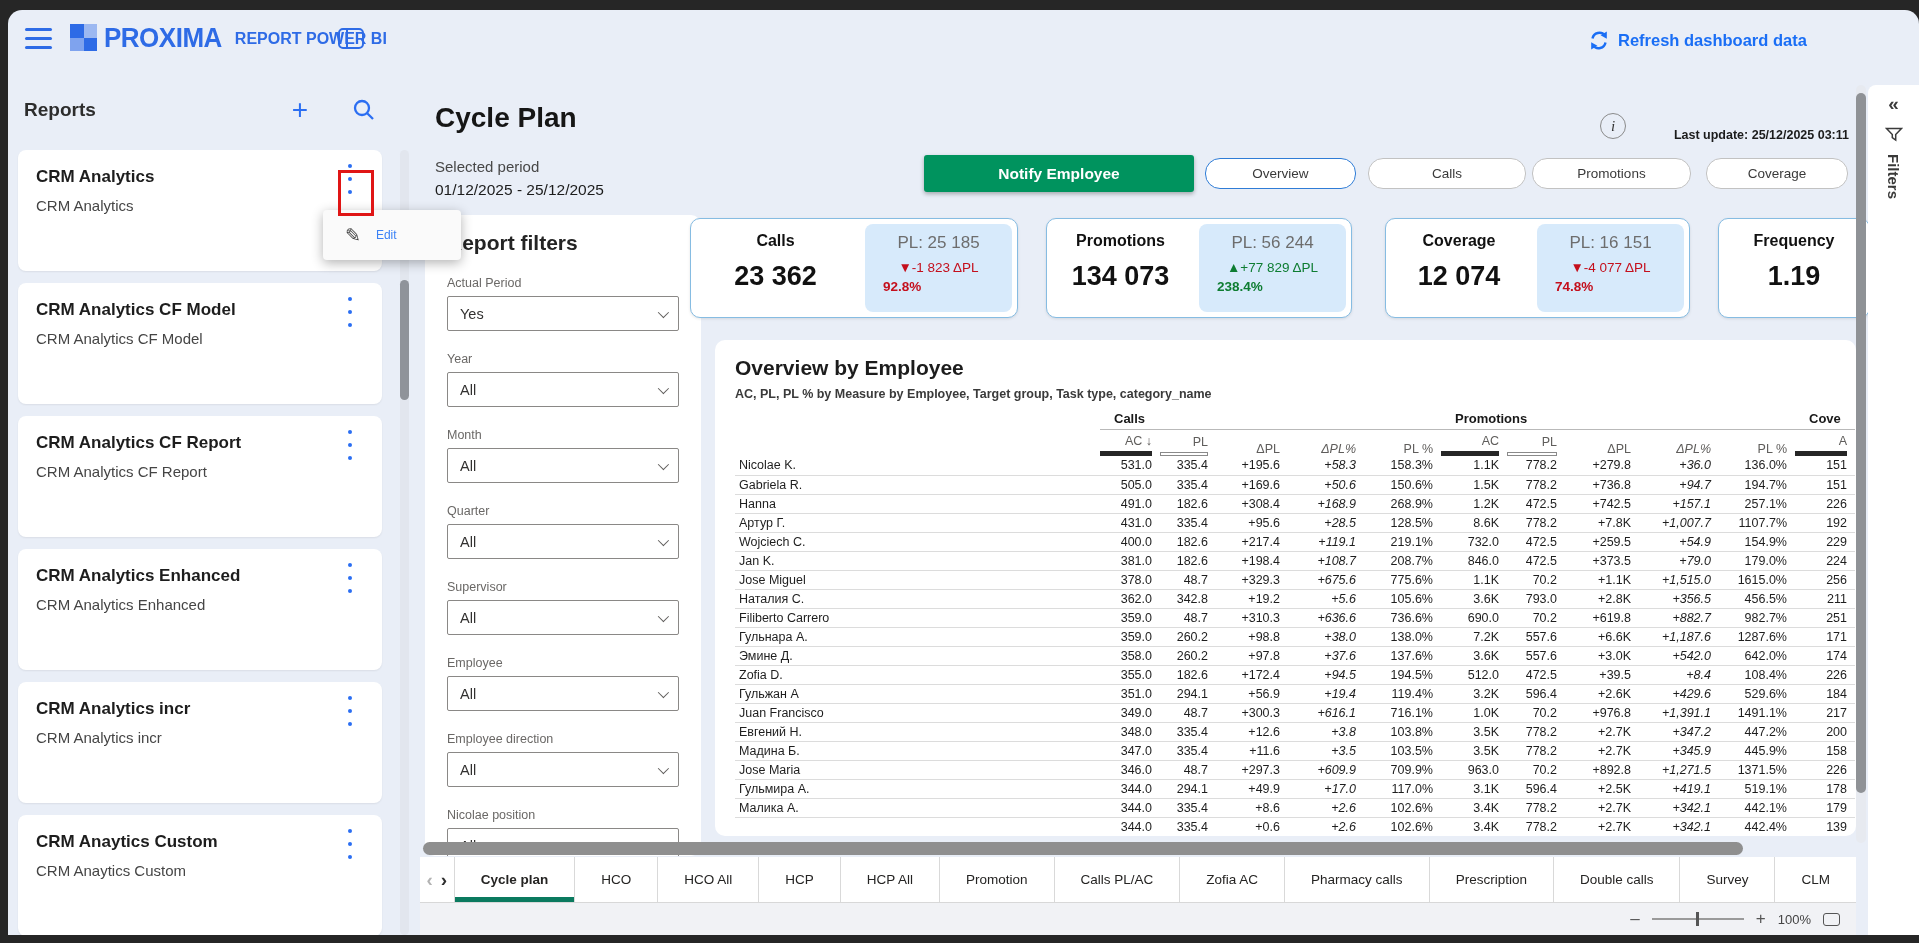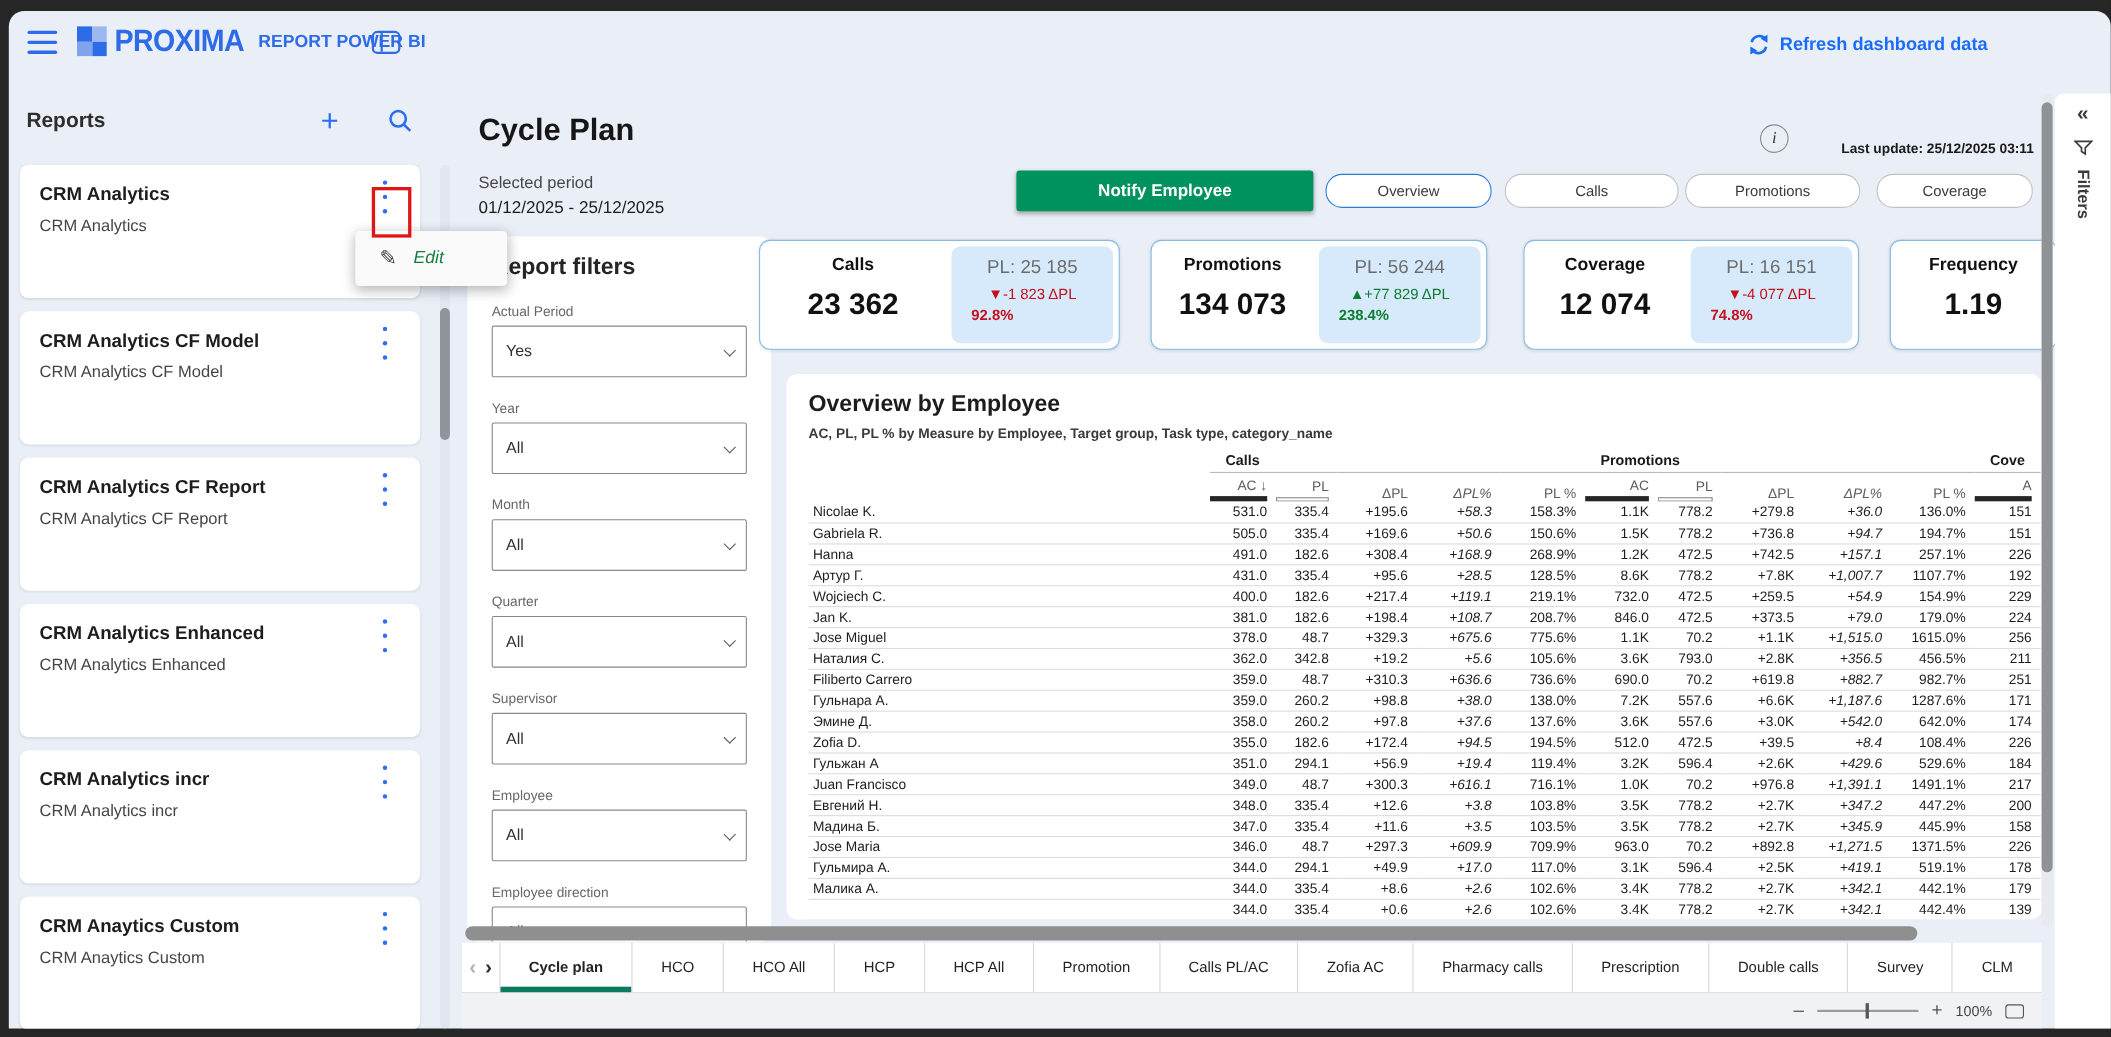--- a/index.html
+++ b/index.html
@@ -39,21 +39,21 @@
   .kebab i{width:4px;height:4px;border-radius:50%;background:#2b6ef2;}
   .sb-scroll{position:absolute;left:392px;top:140px;width:9px;height:785px;background:#e2e6ee;border-radius:5px;}
   .sb-thumb{position:absolute;left:0;top:130px;width:9px;height:120px;background:#8f939a;border-radius:5px;}
 
   
   .red-box{position:absolute;left:330px;top:160px;width:36px;height:46px;border:3px solid #e01515;z-index:60;}
   .ctx-menu{position:absolute;left:315px;top:200px;width:138px;height:50px;background:#fafafa;border-radius:4px;
             box-shadow:0 3px 12px rgba(0,0,0,.3);z-index:55;display:flex;align-items:center;
             padding-left:22px;gap:15px;cursor:pointer;}
   .pencil{font-size:19px;color:#444;transform:rotate(0deg);}
-  .ctx-label{font-size:16px;color:#15803d;font-style:italic;}
+  .ctx-label{font-size:12px;color:#3b82f6;}
 
   
   .page-title{position:absolute;left:427px;top:92px;font-size:28px;font-weight:700;color:#161616;}
   .period-label{position:absolute;left:427px;top:148px;font-size:15px;color:#474747;}
   .period-value{position:absolute;left:427px;top:171px;font-size:15.5px;color:#1c1c1c;}
   .info-btn{position:absolute;left:1592px;top:103px;width:26px;height:26px;border:1.3px solid #8a8a8a;
             border-radius:50%;display:flex;align-items:center;justify-content:center;cursor:pointer;
             font-family:"Liberation Serif",serif;font-style:italic;font-size:15px;color:#333;background:#fff0;}
   .last-update{position:absolute;right:70px;top:118px;font-size:12.5px;font-weight:700;color:#1b1b1b;}
 
@@ -67,21 +67,21 @@
   .view-btn.v0{left:1197px;width:151px;border:1.6px solid #2f7cd6;}
   .view-btn.v1{left:1360px;width:158px;}
   .view-btn.v2{left:1524px;width:159px;}
   .view-btn.v3{left:1698px;width:142px;}
 
   
   .filters-panel{position:absolute;left:417px;top:205px;width:276px;height:641px;background:#fff;
                  border-radius:10px;padding:16px 22px 0 22px;overflow:hidden;}
   .filters-title{font-size:21px;font-weight:600;color:#242424;}
   .f-label{font-size:12.5px;color:#6a6866;margin-top:21px;}
-  .f-dd{margin-top:6px;height:47px;border:1px solid #8a8886;border-radius:2px;display:flex;align-items:center;
+  .f-dd{margin-top:6px;height:35px;border:1px solid #8a8886;border-radius:2px;display:flex;align-items:center;
         padding:0 12px;font-size:14.5px;color:#323130;cursor:pointer;background:#fff;}
   .f-dd .chev{margin-left:auto;width:8px;height:8px;border-right:1.6px solid #605e5c;
         border-bottom:1.6px solid #605e5c;transform:rotate(45deg) translateY(-2px);}
 
   
   .kpi{position:absolute;top:208px;height:100px;background:#fff;border:1.5px solid #86bce2;border-radius:10px;
        display:flex;box-shadow:0 1px 3px rgba(0,0,0,.1);}
   .kpi-0{left:682px;width:328px;} .kpi-1{left:1038px;width:306px;}
   .kpi-2{left:1377px;width:305px;} .kpi-3{left:1710px;width:152px;}
   .kpi-left{flex:1;display:flex;flex-direction:column;align-items:center;padding-top:13px;}

